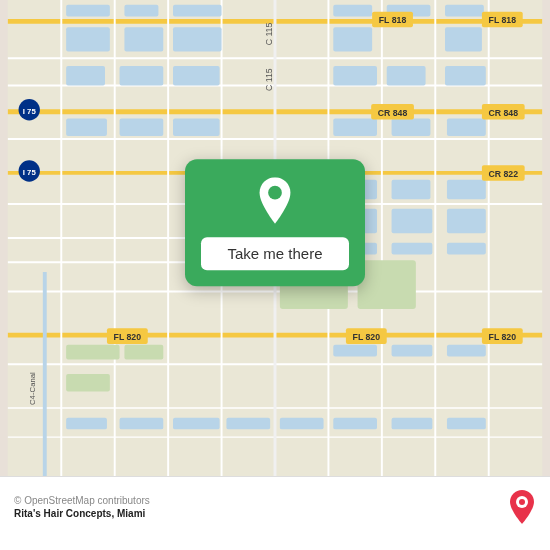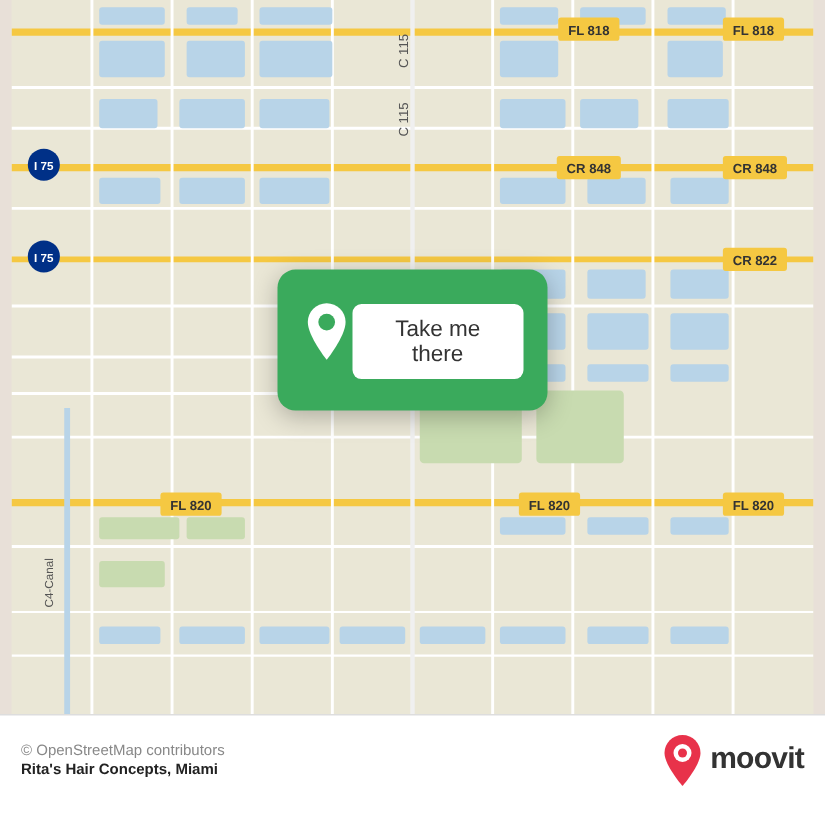--- a/index.html
+++ b/index.html
@@ -31,21 +31,21 @@
     #location-card {
       position: absolute;
       top: 50%;
       left: 50%;
       transform: translate(-50%, -62%);
       background: #3aaa5c;
       border-radius: 12px;
       width: 180px;
       padding: 18px 16px 16px 16px;
       display: flex;
-      flex-direction: row;
+      flex-direction: column;
       align-items: center;
       box-shadow: 0 4px 16px rgba(0,0,0,0.25);
     }
 
     #pin-icon {
       width: 48px;
       height: 48px;
       margin-bottom: 12px;
     }
 
@@ -252,15 +252,14 @@
     <span id="attribution">© OpenStreetMap contributors</span>
     <span id="location-name">Rita's Hair Concepts, Miami</span>
   </div>
   <div id="moovit-logo">
 
     <svg id="moovit-pin" viewBox="0 0 28 34" xmlns="http://www.w3.org/2000/svg">
       <path d="M14 0C7.37 0 2 5.37 2 12c0 8.25 12 22 12 22s12-13.75 12-22C26 5.37 20.63 0 14 0z" fill="#e8324a"></path>
       <circle cx="14" cy="12" r="6" fill="white"></circle>
       <circle cx="14" cy="12" r="3" fill="#e8324a"></circle>
     </svg>
-    <span id="moovit-text">moovit</span>
   </div>
 </div>
 
 </body></html>

